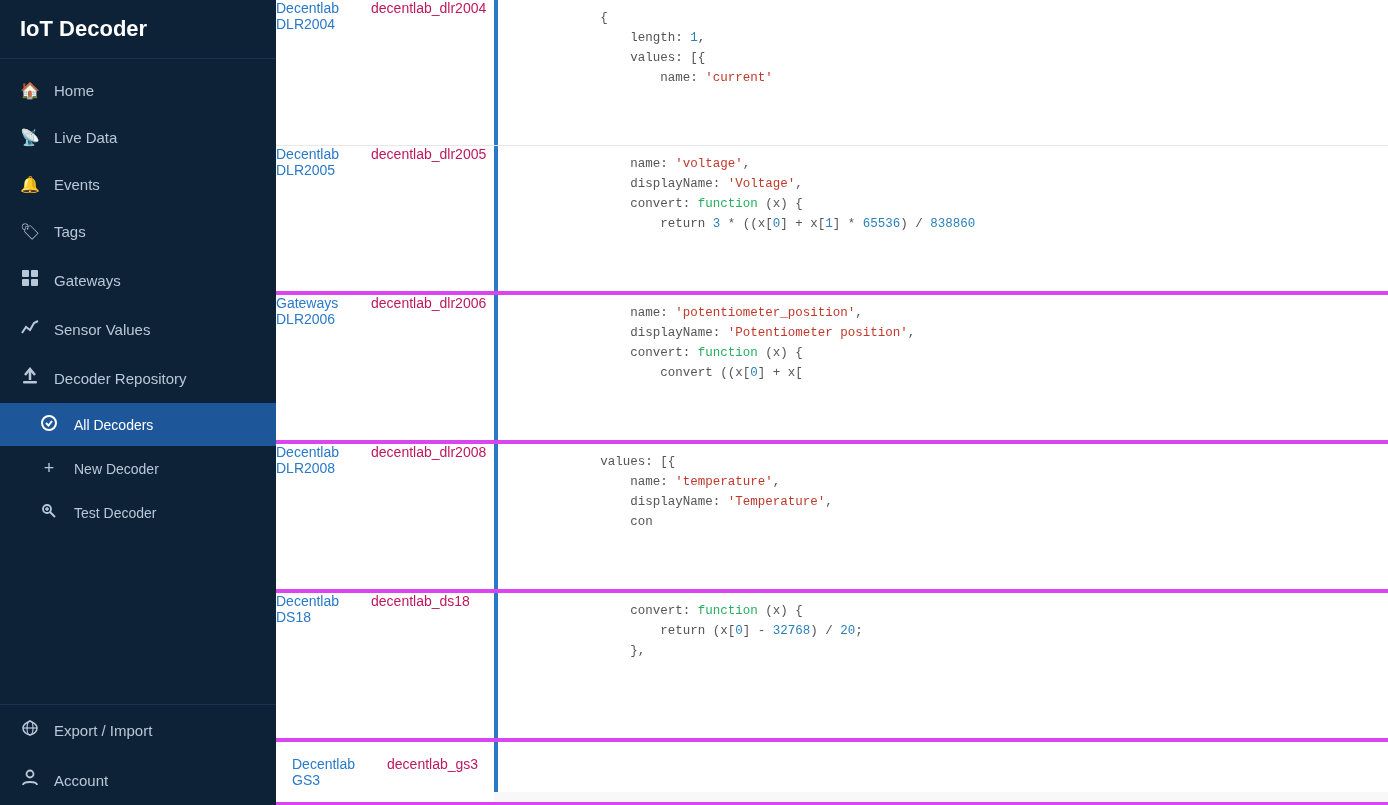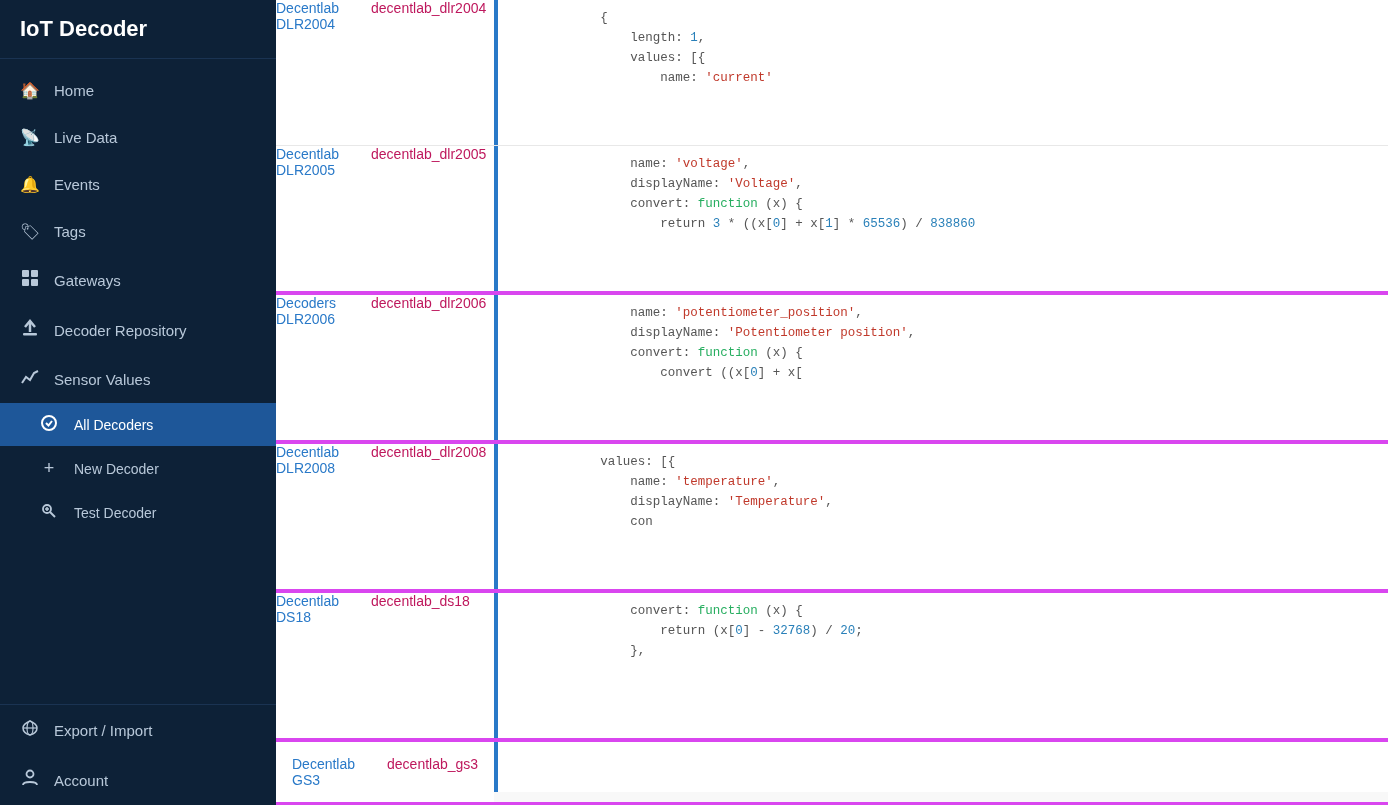--- a/index.html
+++ b/index.html
@@ -168,35 +168,35 @@
           <rect x="1" y="1" width="7" height="7" rx="1" fill="#b8c8d9"></rect>
           <rect x="10" y="1" width="7" height="7" rx="1" fill="#b8c8d9"></rect>
           <rect x="1" y="10" width="7" height="7" rx="1" fill="#b8c8d9"></rect>
           <rect x="10" y="10" width="7" height="7" rx="1" fill="#b8c8d9"></rect>
         </svg>
       </span>
       <span>Gateways</span>
     </div>
     <div class="nav-item">
       <span class="nav-icon">
+        <svg width="18" height="16" viewBox="0 0 18 16" fill="none">
+          <polyline points="1,14 5,8 9,11 13,4 17,2" stroke="#b8c8d9" stroke-width="2" fill="none"></polyline>
+        </svg>
+      </span>
+      <span>Sensor Values</span>
+    </div>
+    <div class="nav-item">
+      <span class="nav-icon">
         <svg width="18" height="18" viewBox="0 0 18 18" fill="none">
           <polyline points="9,2 9,13" stroke="#b8c8d9" stroke-width="2.5"></polyline>
           <polyline points="4,8 9,2 14,8" stroke="#b8c8d9" stroke-width="2.5" fill="none"></polyline>
           <rect x="2" y="14" width="14" height="2.5" rx="1" fill="#b8c8d9"></rect>
         </svg>
       </span>
       <span>Decoder Repository</span>
-    </div>
-    <div class="nav-item">
-      <span class="nav-icon">
-        <svg width="18" height="16" viewBox="0 0 18 16" fill="none">
-          <polyline points="1,14 5,8 9,11 13,4 17,2" stroke="#b8c8d9" stroke-width="2" fill="none"></polyline>
-        </svg>
-      </span>
-      <span>Sensor Values</span>
     </div>
 
     <div class="nav-subitem active">
       <span class="nav-icon">
         <svg width="16" height="16" viewBox="0 0 16 16" fill="none">
           <circle cx="8" cy="8" r="7" stroke="#fff" stroke-width="2"></circle>
           <path d="M5 8 L7.5 10.5 L11 6" stroke="#fff" stroke-width="2" fill="none"></path>
         </svg>
       </span>
       <span>All Decoders</span>
@@ -273,21 +273,21 @@
             <div class="code-scroll"><span class="c-op">                </span><span class="c-key">name</span><span class="c-op">: </span><span class="c-str">'voltage'</span><span class="c-op">,</span>
 <span class="c-key">                displayName</span><span class="c-op">: </span><span class="c-str">'Voltage'</span><span class="c-op">,</span>
 <span class="c-key">                convert</span><span class="c-op">: </span><span class="c-kw">function</span><span class="c-op"> (x) {</span>
 <span class="c-op">                    return </span><span class="c-num">3</span><span class="c-op"> * ((x[</span><span class="c-num">0</span><span class="c-op">] + x[</span><span class="c-num">1</span><span class="c-op">] * </span><span class="c-num">65536</span><span class="c-op">) / </span><span class="c-num">838860</span></div>
           </div>
         </td>
       </tr>
 
       <tr class="decoder-row">
         <td class="decoder-name-cell">
-          <a>Decoders DLR2006</a>
+          <a>Gateways DLR2006</a>
         </td>
         <td class="decoder-id-cell">
           <span>decentlab_dlr2006</span>
         </td>
         <td class="code-cell">
           <div class="code-block">
             <div class="code-scroll"><span class="c-op">                </span><span class="c-key">name</span><span class="c-op">: </span><span class="c-str">'potentiometer_position'</span><span class="c-op">,</span>
 <span class="c-key">                displayName</span><span class="c-op">: </span><span class="c-str">'Potentiometer position'</span><span class="c-op">,</span>
 <span class="c-key">                convert</span><span class="c-op">: </span><span class="c-kw">function</span><span class="c-op"> (x) {</span>
 <span class="c-op">                    convert ((x[</span><span class="c-num">0</span><span class="c-op">] + x[</span></div>

